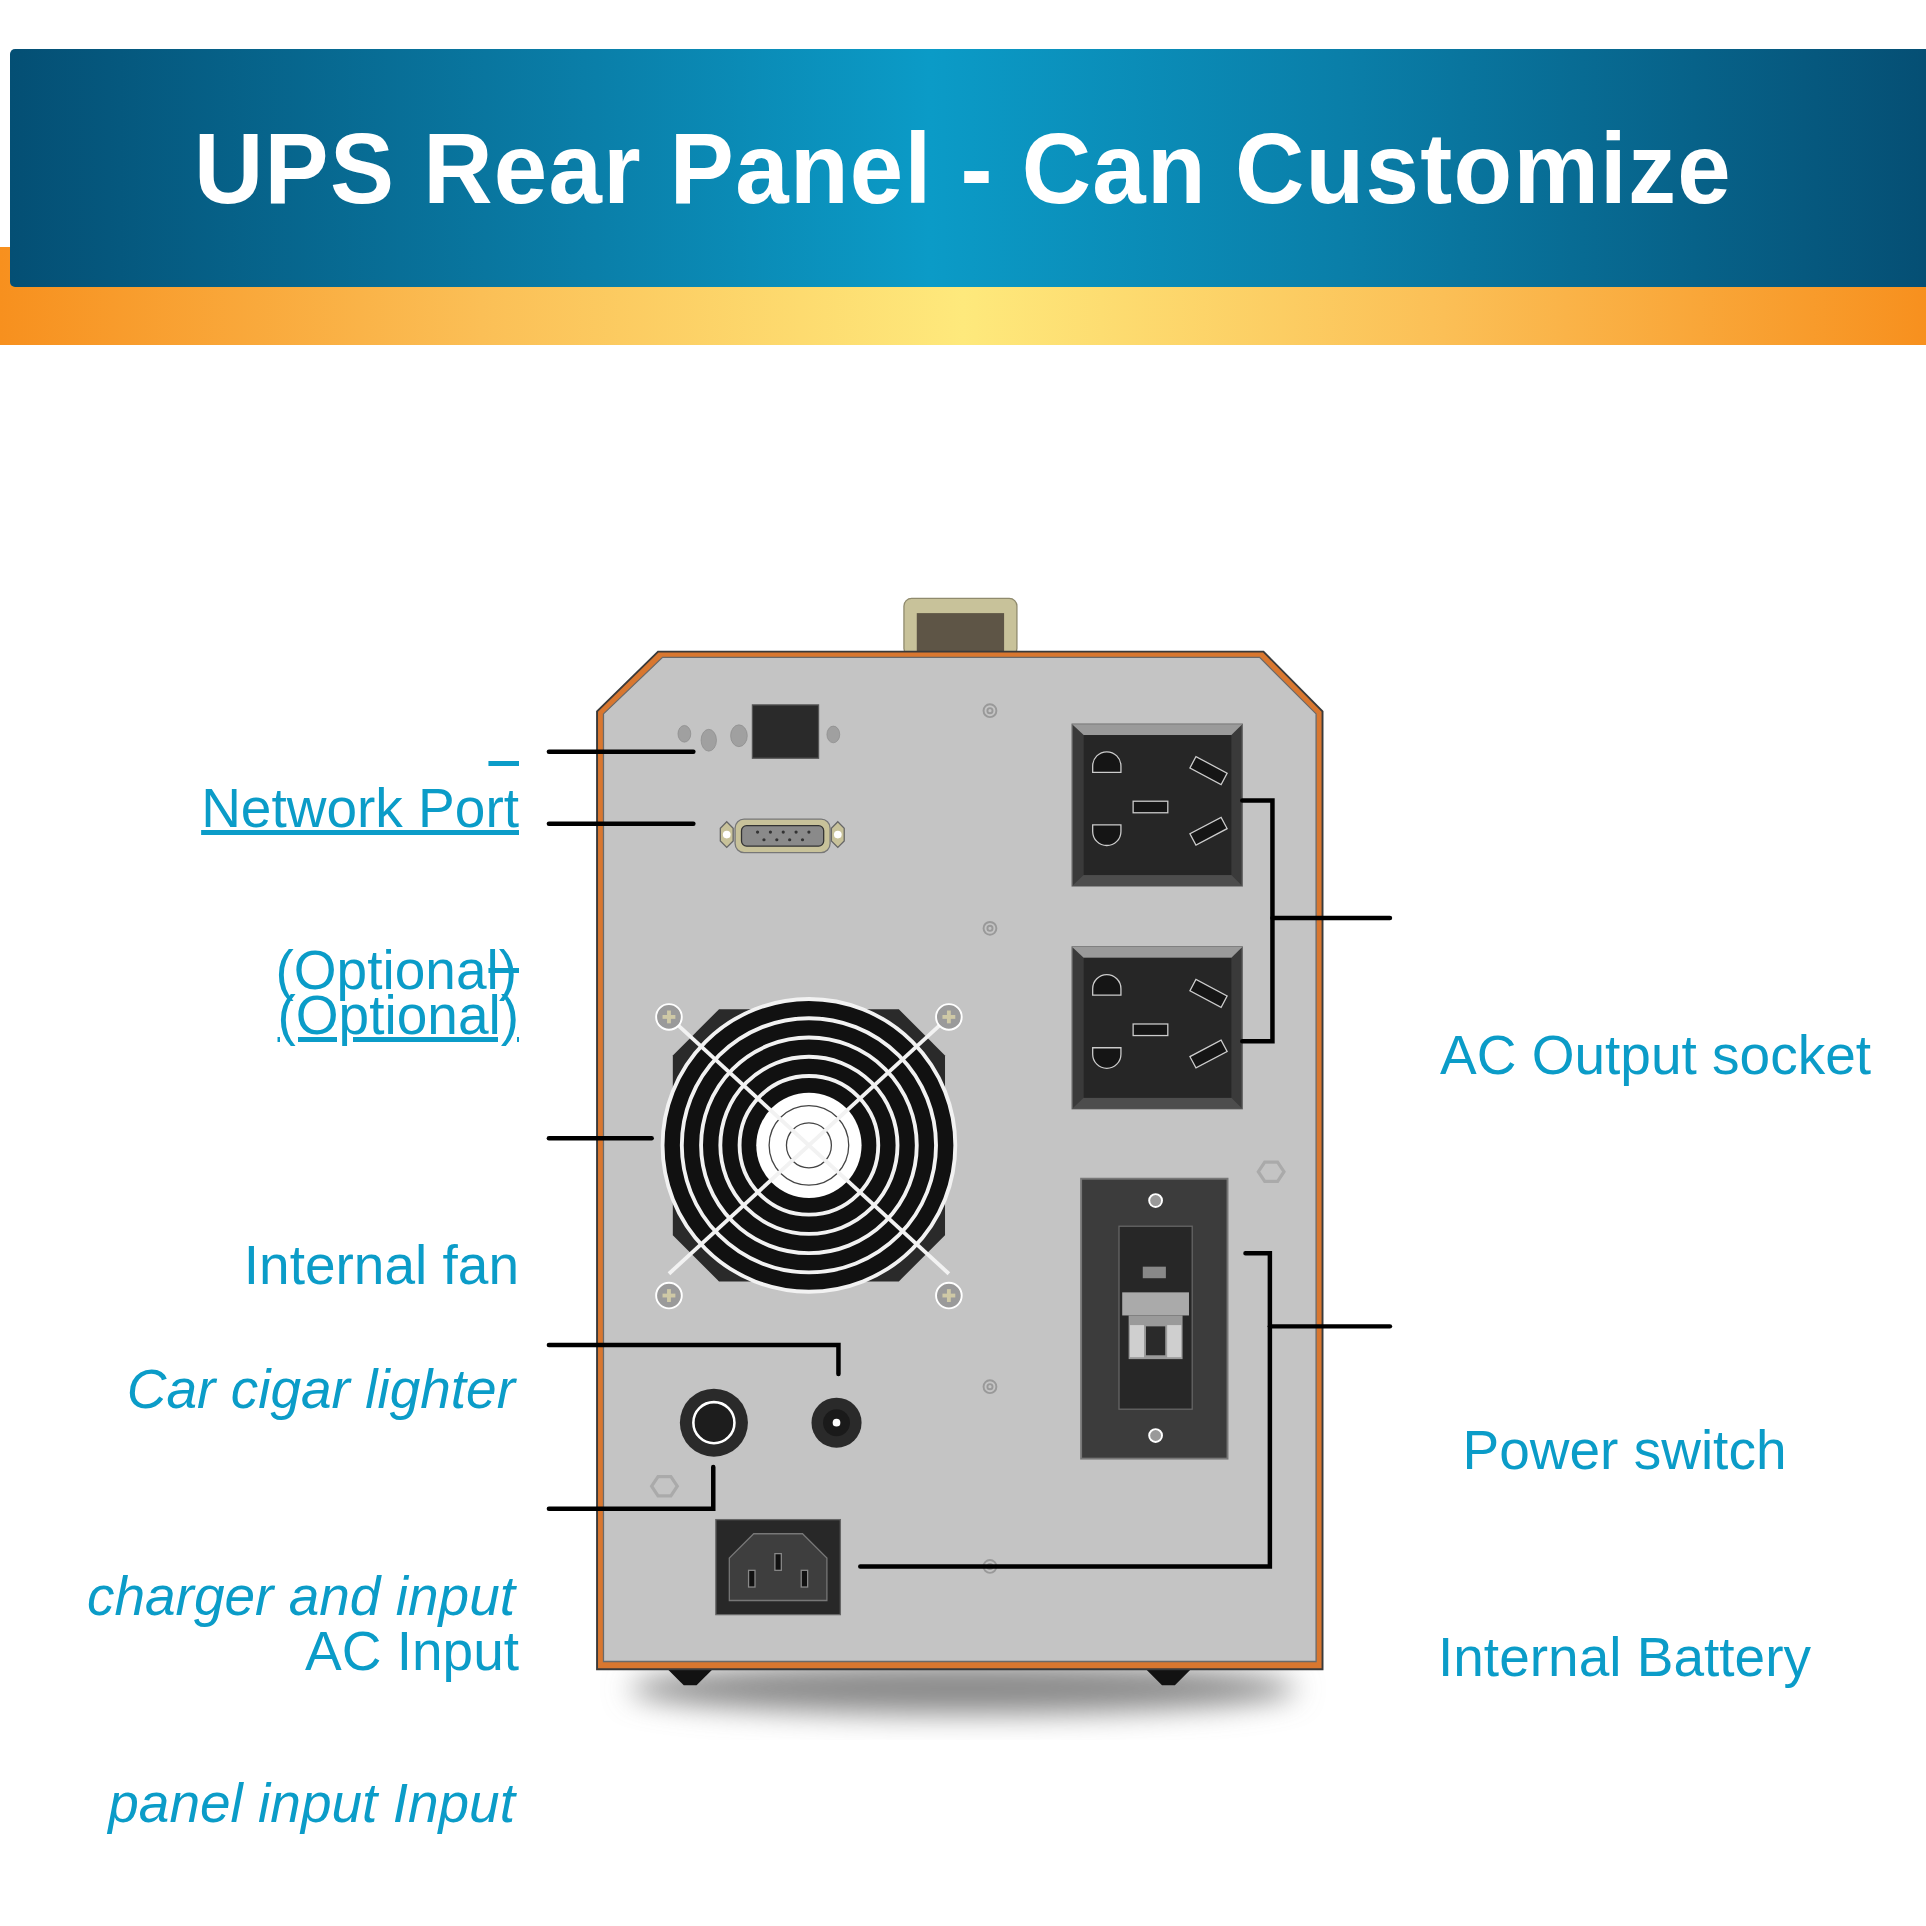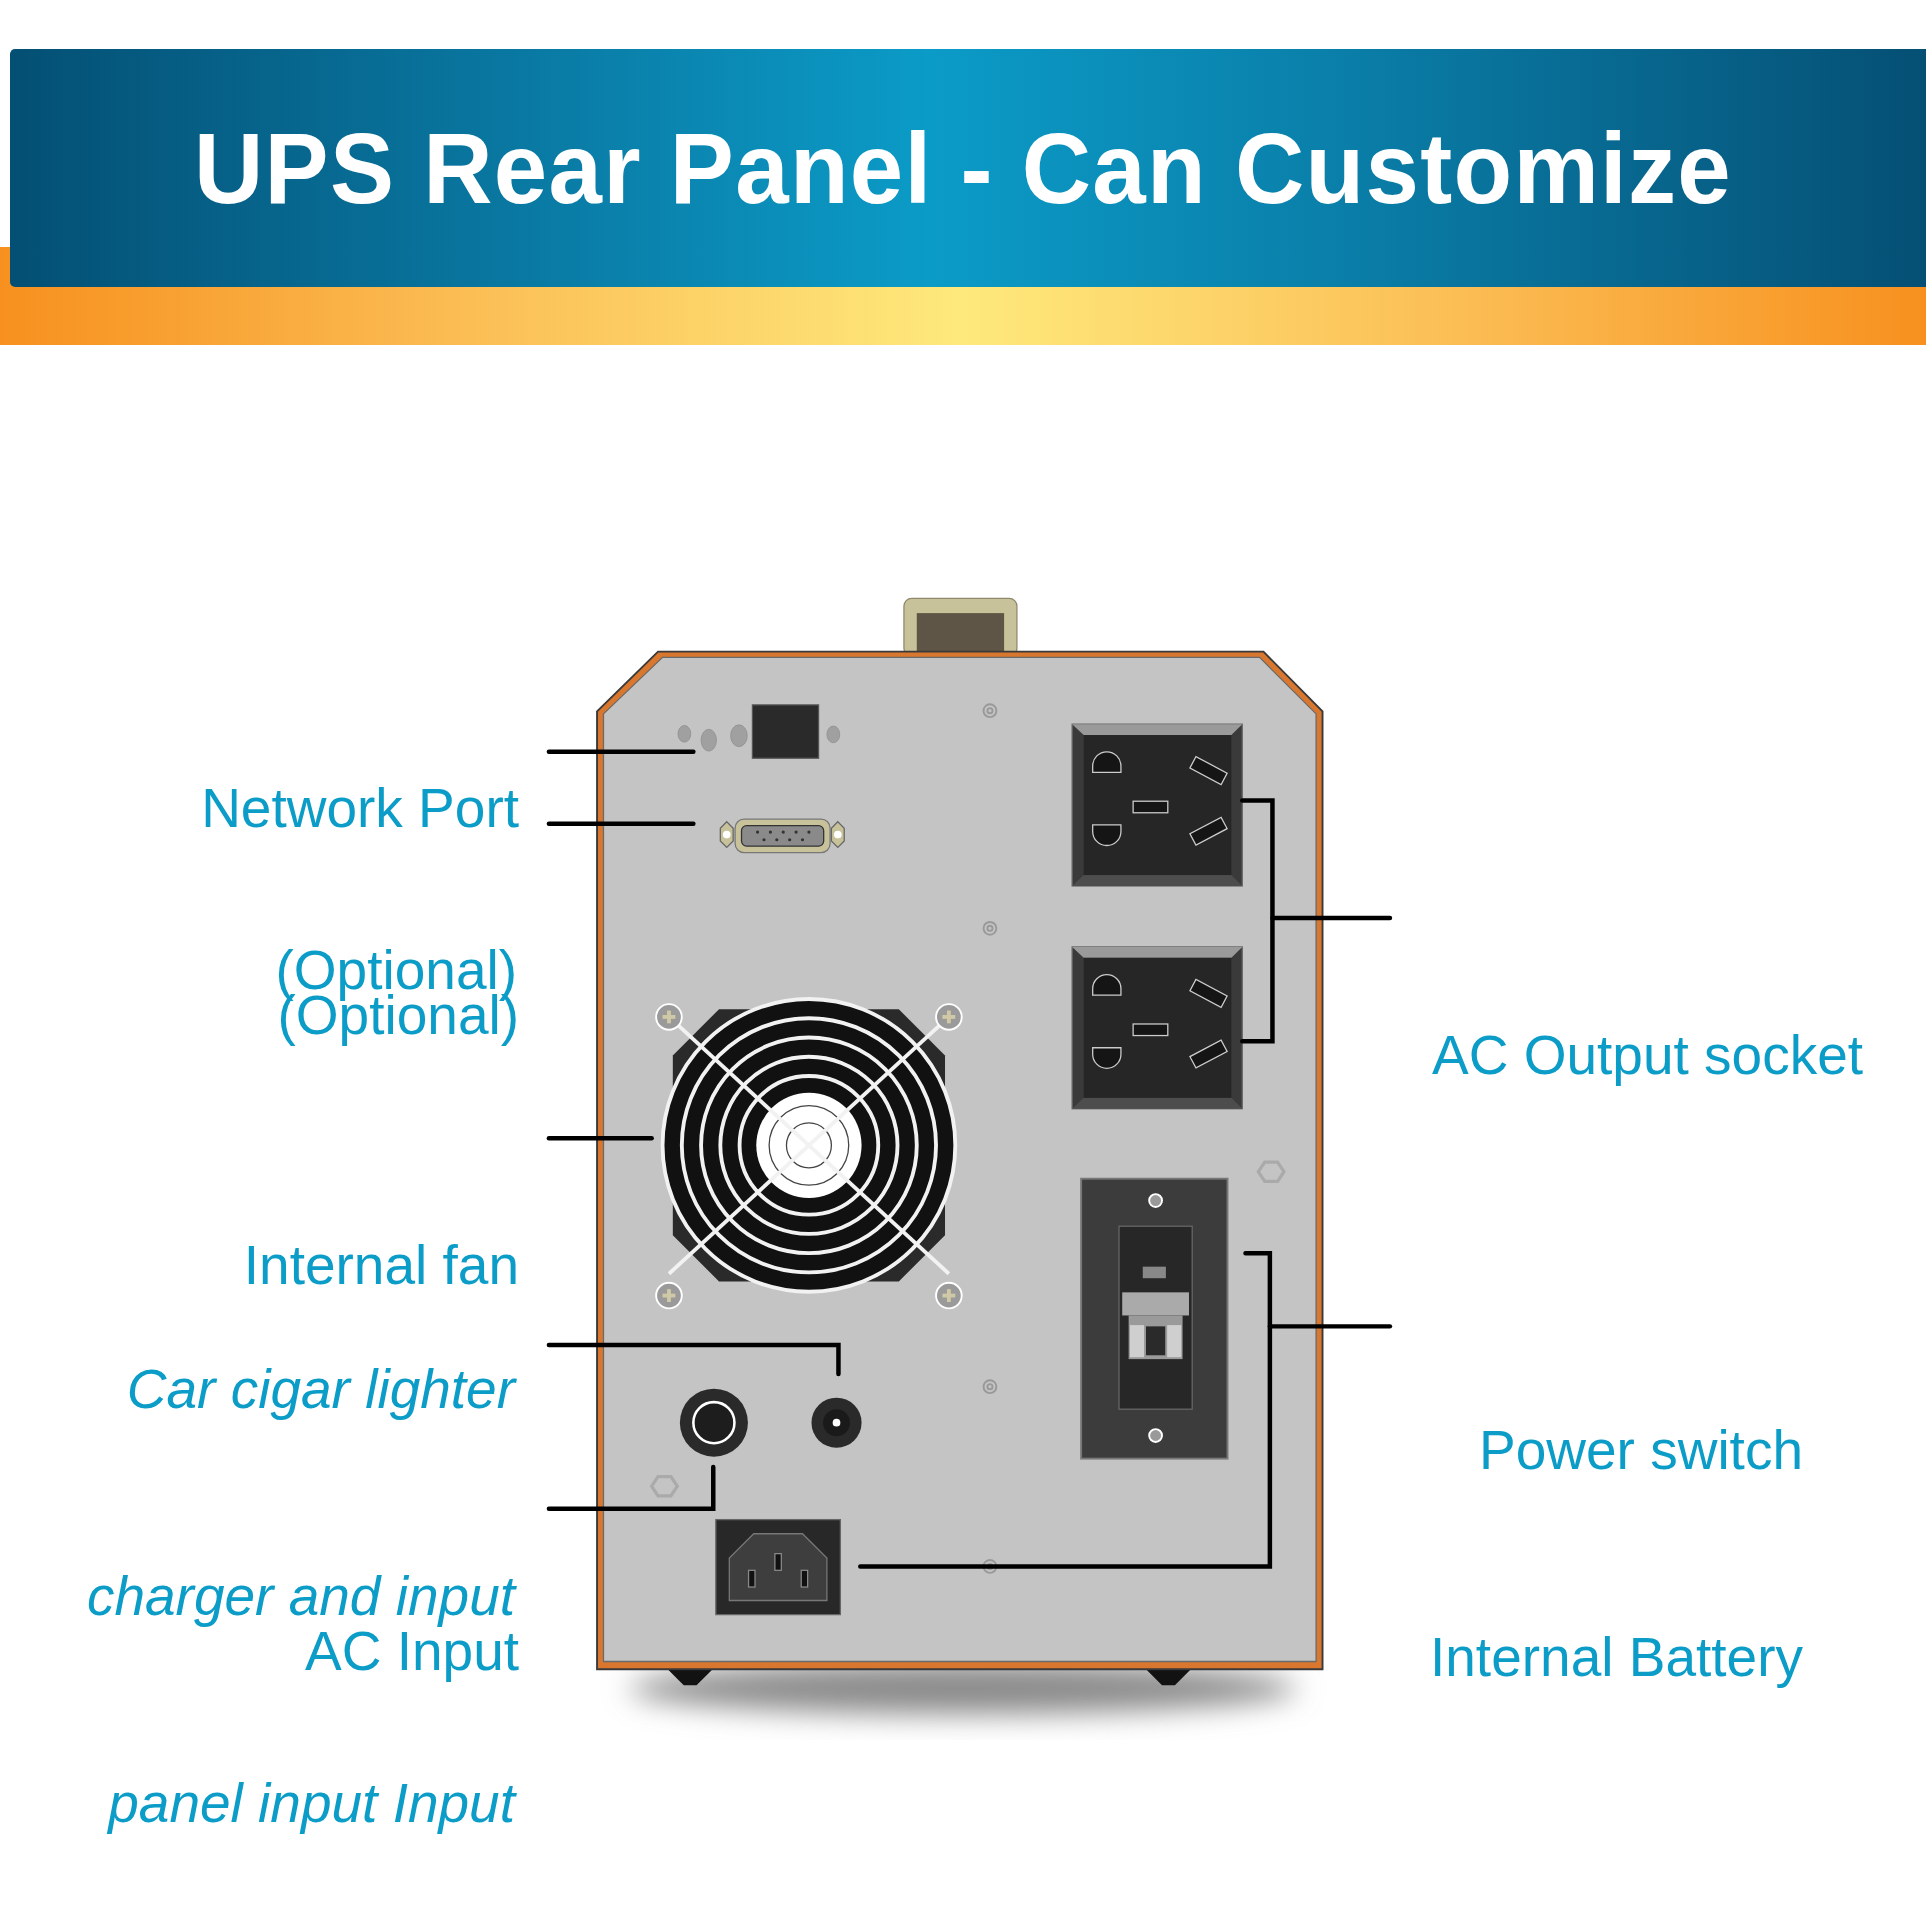--- a/index.html
+++ b/index.html
@@ -5,21 +5,21 @@
   html, body { margin: 0; padding: 0; background: #ffffff; }
   body { width: 1926px; height: 1926px; position: relative; overflow: hidden; font-family: "Liberation Sans", sans-serif; }
   .banner-orange { position: absolute; left: 0; top: 247px; width: 1926px; height: 98px;
     background: linear-gradient(90deg, #f7901e 0%, #fbbf56 25%, #fee97c 50%, #fbbf56 75%, #f7901e 100%); }
   .banner-blue { position: absolute; left: 10.3px; top: 49px; width: 1916px; height: 238px; border-radius: 5.1px 0 0 5.1px;
     background: linear-gradient(90deg, #044f74 0%, #0a7ea8 30%, #0b9bc7 48%, #0a7ea8 70%, #054f74 100%); }
   .banner-title { position: absolute; left: 0; top: 49px; width: 1926px; height: 238px; display: flex; align-items: center; justify-content: center;
     color: #ffffff; font-family: "Liberation Sans", sans-serif; font-weight: bold; font-size: 96px; letter-spacing: 1.3px; transform: scaleY(1.05); }
   .label { position: absolute; color: #0b9cc8; font-family: "Liberation Sans", sans-serif; font-size: 55px; line-height: 69px; white-space: pre; }
   .label.right { text-align: right; }
-  .label.left { text-align: right; }
+  .label.left { text-align: center; margin-left: 8px; }
   svg.device { position: absolute; left: 0; top: 0; }
 </style>
 </head>
 <body>
 
 <div class="banner-orange"></div>
 <div class="banner-blue"></div>
 <div class="banner-title">UPS Rear Panel - Can Customize</div>
 
 <svg class="device" width="1926" height="1926" viewBox="0 0 3000 3000">
@@ -187,21 +187,21 @@
     <line x1="855" y1="1773" x2="1015" y2="1773"></line>
     <polyline points="855,2095 1306,2095 1306,2140"></polyline>
     <polyline points="855,2350 1111,2350 1111,2285"></polyline>
     <polyline points="1935,1247 1982,1247 1982,1622 1935,1622"></polyline>
     <line x1="1982" y1="1430" x2="2165" y2="1430"></line>
     <polyline points="1940,1952 1978,1952 1978,2440 1340,2440"></polyline>
     <line x1="1978" y1="2066" x2="2165" y2="2066"></line>
   </g>
 </svg>
 
-<div class="label right" style="right:1407px; top:636px;">
+<div class="label right" style="right:1407px; top:636px;text-decoration:underline;">
   <div>Network Port</div>
   <div>(Optional)</div>
 </div>
 <div class="label right" style="right:1409px; top:798px;">
   <div>(Optional)</div>
 </div>
 <div class="label right" style="right:1407px; top:1093px;">
   <div>Internal fan</div>
 </div>
 <div class="label right" style="right:1411px; top:1217px;font-style:italic;">

